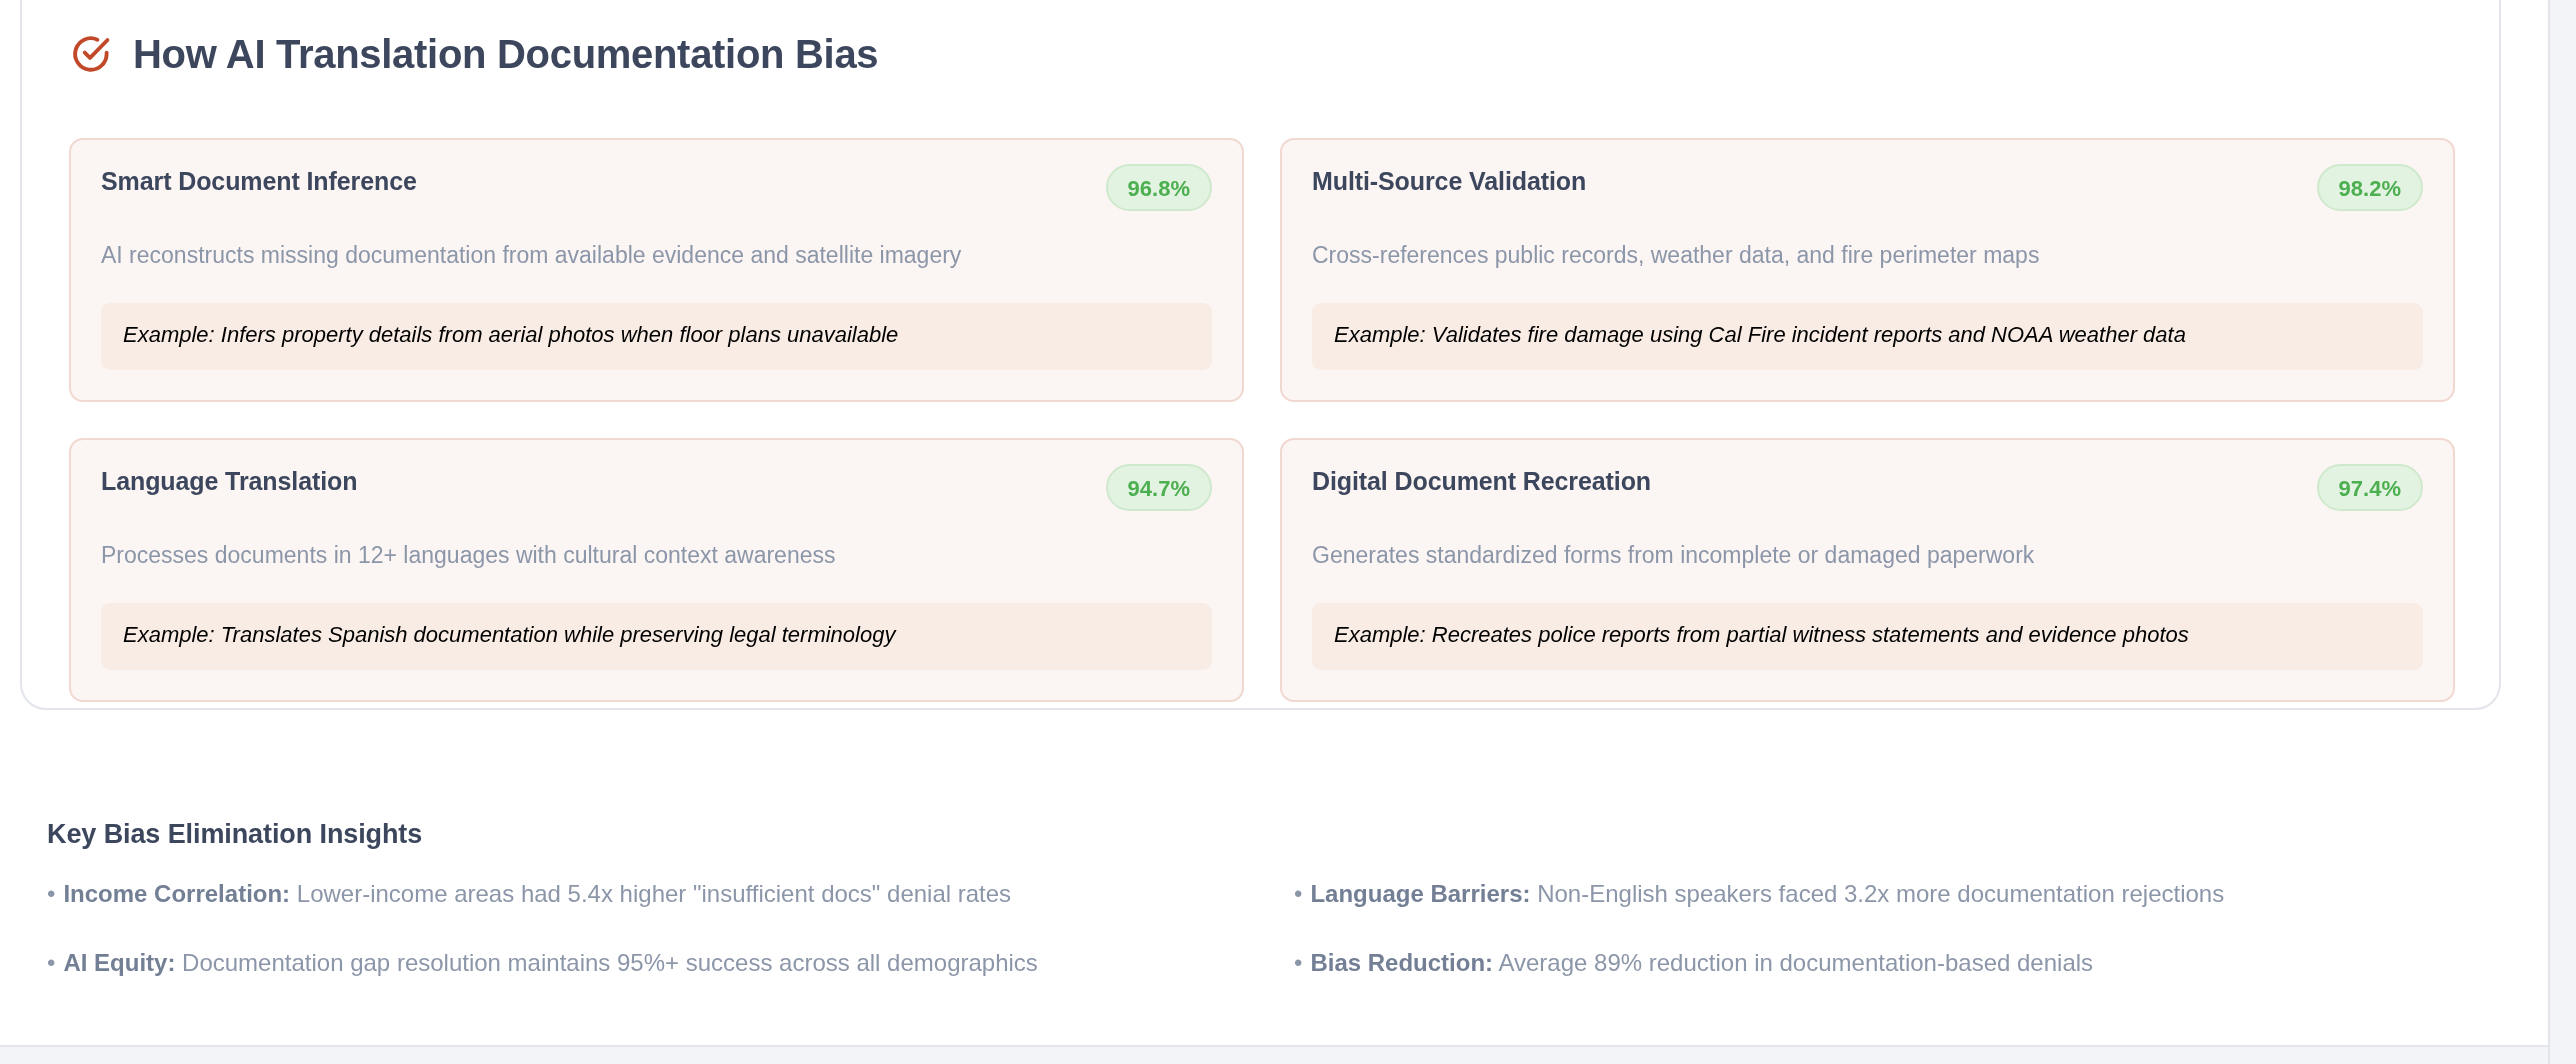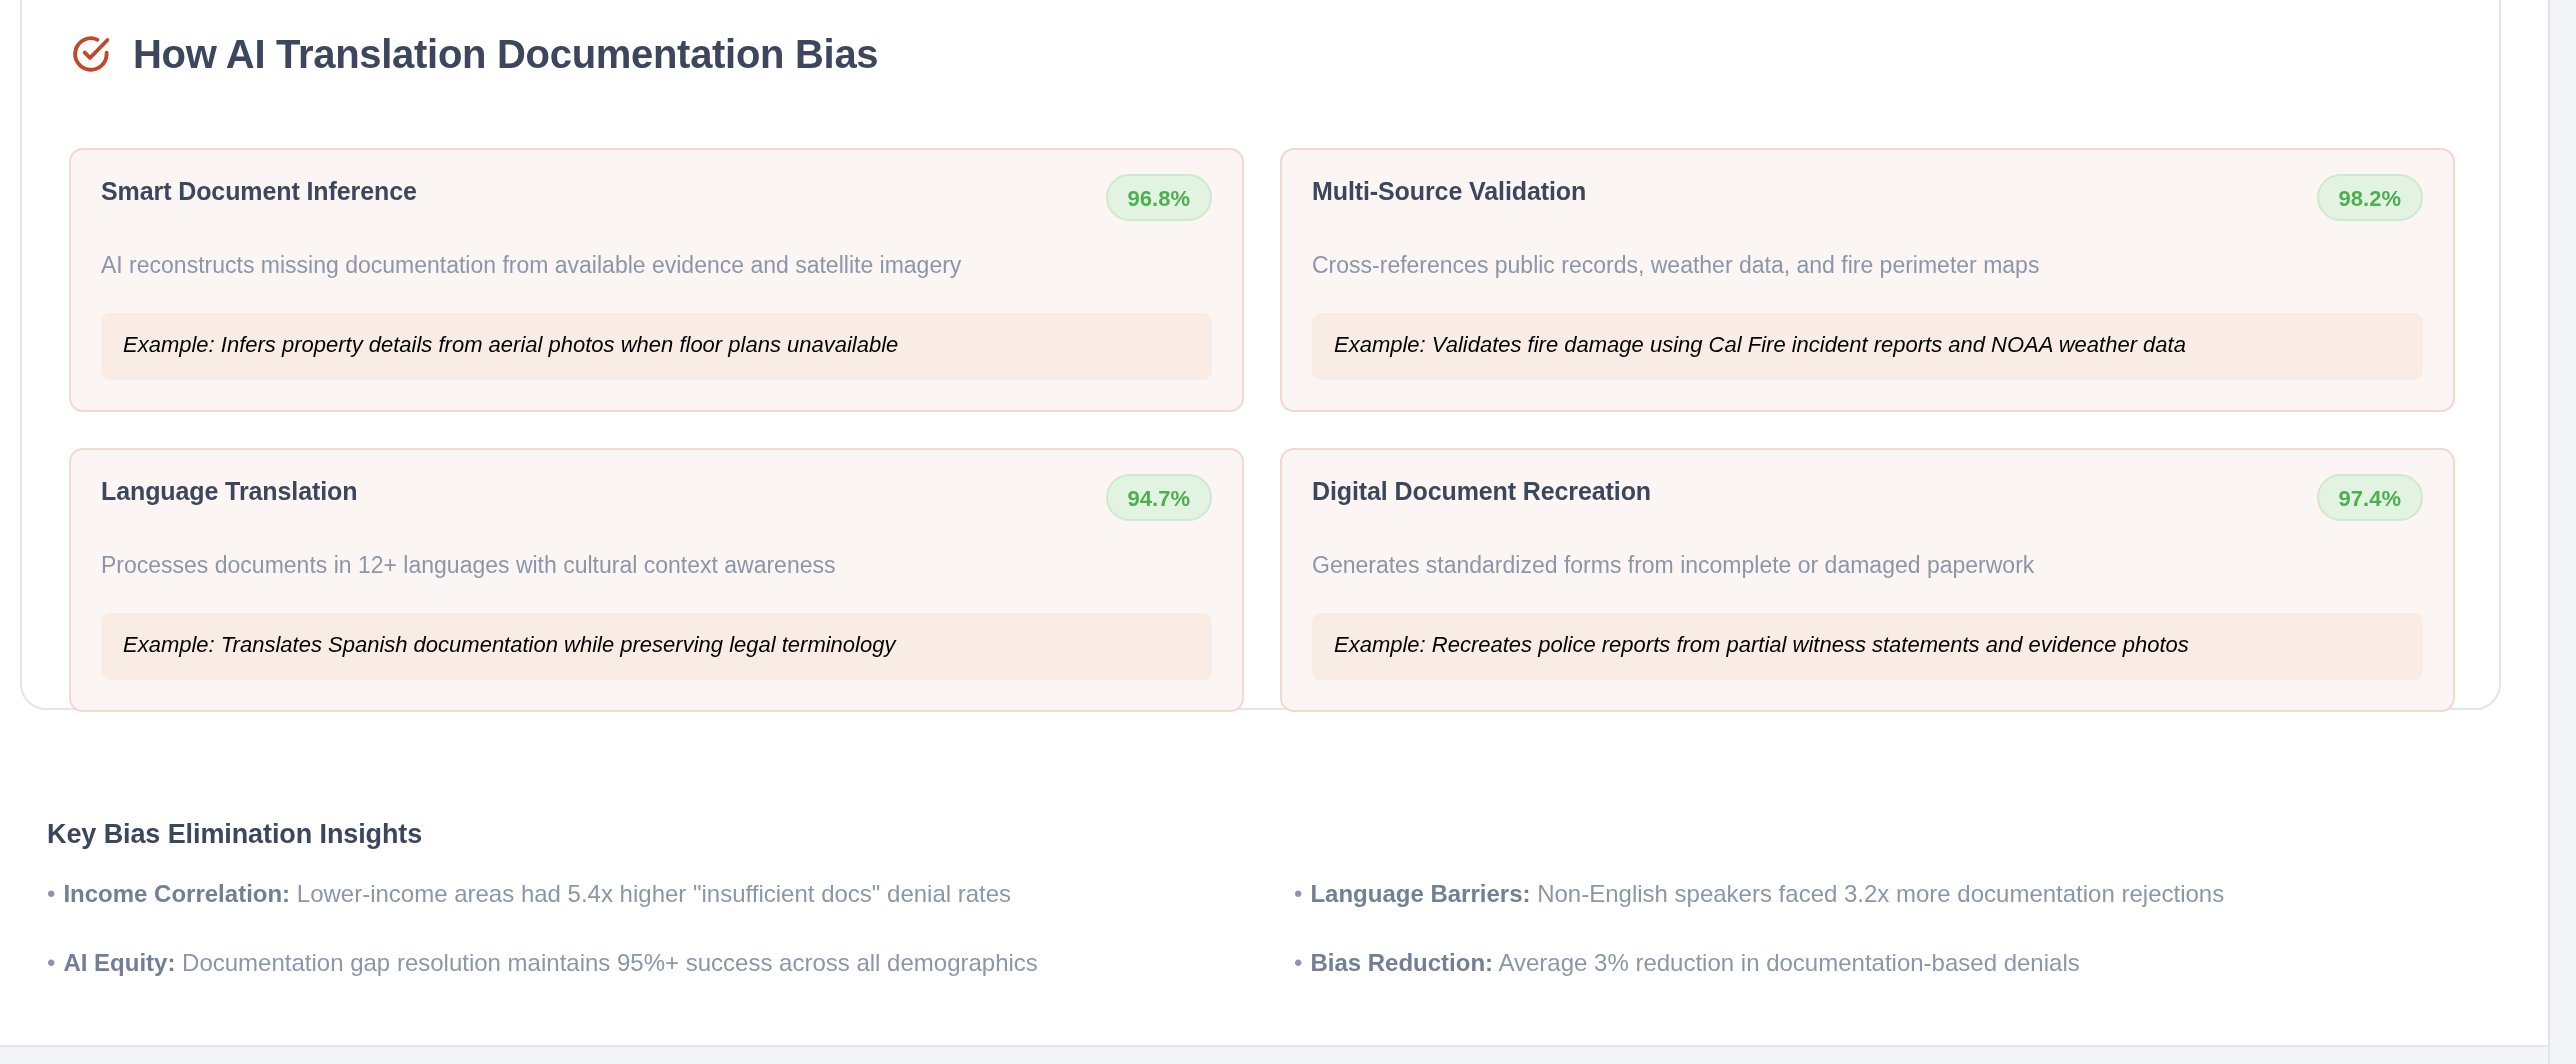--- a/index.html
+++ b/index.html
@@ -83,21 +83,21 @@
     color: #3c465c;
     letter-spacing: -0.3px;
     white-space: nowrap;
     line-height: 1;
   }
 
   
   .cards-grid {
     position: absolute;
     left: 47px;
-    top: 176px;
+    top: 166px;
     width: 2386px;
     display: grid;
     grid-template-columns: 1fr 1fr;
     column-gap: 36px;
     row-gap: 36px;
   }
 
   .feature-card {
     background: #fbf5f3;
     border: 2px solid #f1d8d0;
@@ -252,21 +252,21 @@
 
       <div class="insight-item">
         <span class="insight-bullet">•</span><span class="insight-label">Language Barriers:</span> <span>Non-English speakers faced 3.2x more documentation rejections</span>
       </div>
 
       <div class="insight-item">
         <span class="insight-bullet">•</span><span class="insight-label">AI Equity:</span> <span>Documentation gap resolution maintains 95%+ success across all demographics</span>
       </div>
 
       <div class="insight-item">
-        <span class="insight-bullet">•</span><span class="insight-label">Bias Reduction:</span> <span>Average 3% reduction in documentation-based denials</span>
+        <span class="insight-bullet">•</span><span class="insight-label">Bias Reduction:</span> <span>Average 89% reduction in documentation-based denials</span>
       </div>
 
     </div>
   </div>
 
   <div class="bottom-divider"></div>
   <div class="bottom-strip"></div>
   <div class="scroll-gutter"></div>
 
 </div>

